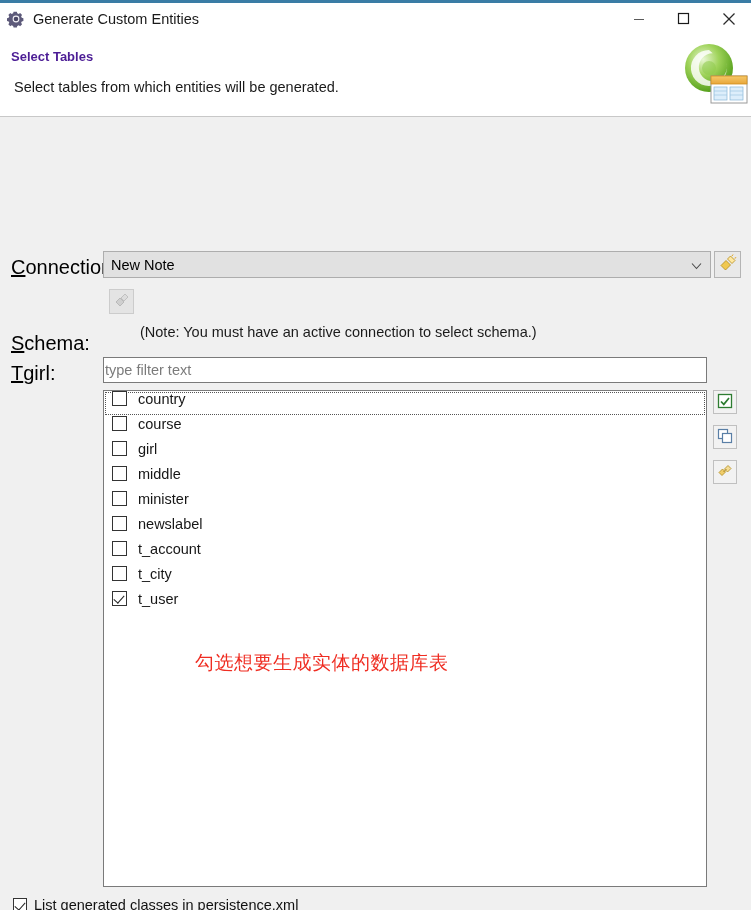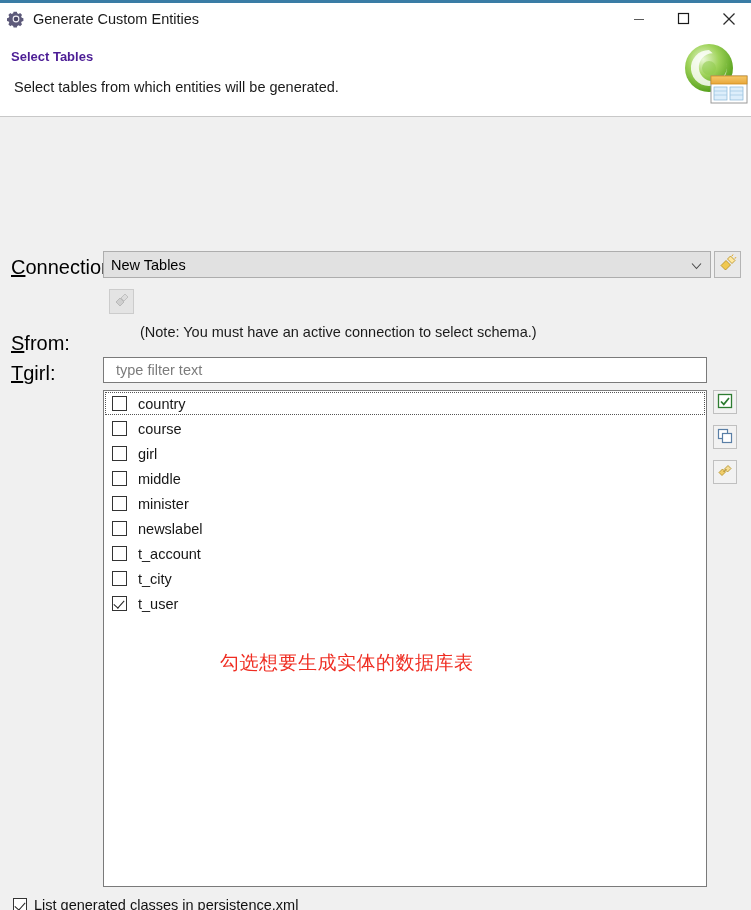--- a/index.html
+++ b/index.html
@@ -142,35 +142,34 @@
     white-space: nowrap;
   }
   .filter-input {
     position: absolute;
     box-sizing: border-box;
     background: #ffffff;
     border: 1px solid #7a7a7a;
     height: 26px;
     display: flex;
     align-items: center;
-    padding-left: 12px;
+    padding-left: 1px;
     font-size: 14.5px;
     color: #7b7b7b;
   }
   .list-box {
     position: absolute;
     box-sizing: border-box;
     background: #ffffff;
     border: 1px solid #7a7a7a;
     overflow: hidden;
   }
   .list-row {
     height: 25px;
     display: flex;
-    align-items: center;
     padding-left: 8px;
     box-sizing: border-box;
   }
   .list-row.focused {
     outline: 1px dotted #555;
     outline-offset: -2px;
   }
   .cb {
     width: 15px; height: 15px;
     box-sizing: border-box;
@@ -194,21 +193,20 @@
     color: #161616;
     white-space: nowrap;
   }
   .annotation {
     position: absolute;
     color: #ef2d22;
     font-size: 19px;
     font-family: "DejaVu Sans", sans-serif;
     white-space: nowrap;
     letter-spacing: 0.5px;
-    margin-left: 25px;
   }
   .side-btn {
     position: absolute;
     width: 24px; height: 24px;
     box-sizing: border-box;
     background: #f2f2f2;
     border: 1px solid #c0c0c0;
     display: flex;
     align-items: center;
     justify-content: center;
@@ -293,21 +291,21 @@
     </div>
   </div>
 
   <div class="body">
 
     <div class="lbl" style="left:11px; top:139px;">
       <u>C</u><span>onnection:</span>
     </div>
 
     <div class="combo" style="left:103px; top:134px; width:608px;">
-      <span>New Tables</span>
+      <span>New Note</span>
       <span class="arrow">
         <svg width="11" height="8" viewBox="0 0 11 8">
           <polyline points="1,1.5 5.5,6.5 10,1.5" fill="none" stroke="#4a4a4a" stroke-width="1.1"></polyline>
         </svg>
       </span>
     </div>
 
     <div class="sq-btn" style="left:714px; top:134px; width:27px; height:27px;">
       <span>
         <svg width="18" height="18" viewBox="0 0 18 18">
@@ -323,21 +321,21 @@
       <span>
         <svg width="15" height="15" viewBox="0 0 15 15">
           <path d="M2 9l4-4 4 4-4 4z" fill="#cfcfcf" stroke="#b0b0b0" stroke-width="0.8"></path>
           <path d="M7 5l4-4 3 3-4 4z" fill="#dcdcdc" stroke="#b8b8b8" stroke-width="0.8"></path>
         </svg>
       </span>
     </div>
     <div class="note-text" style="left:140px; top:174px;margin-top:33px;">(Note: You must have an active connection to select schema.)</div>
 
     <div class="lbl" style="left:11px; top:215px;">
-      <u>S</u><span>from:</span>
+      <u>S</u><span>chema:</span>
     </div>
 
     <div class="lbl" style="left:11px; top:245px;">
       <u>T</u><span>girl:</span>
     </div>
     <div class="filter-input" style="left:103px; top:240px; width:604px;">
       <span>type filter text</span>
     </div>
 
     <div class="list-box" style="left:103px; top:273px; width:604px; height:497px;">

